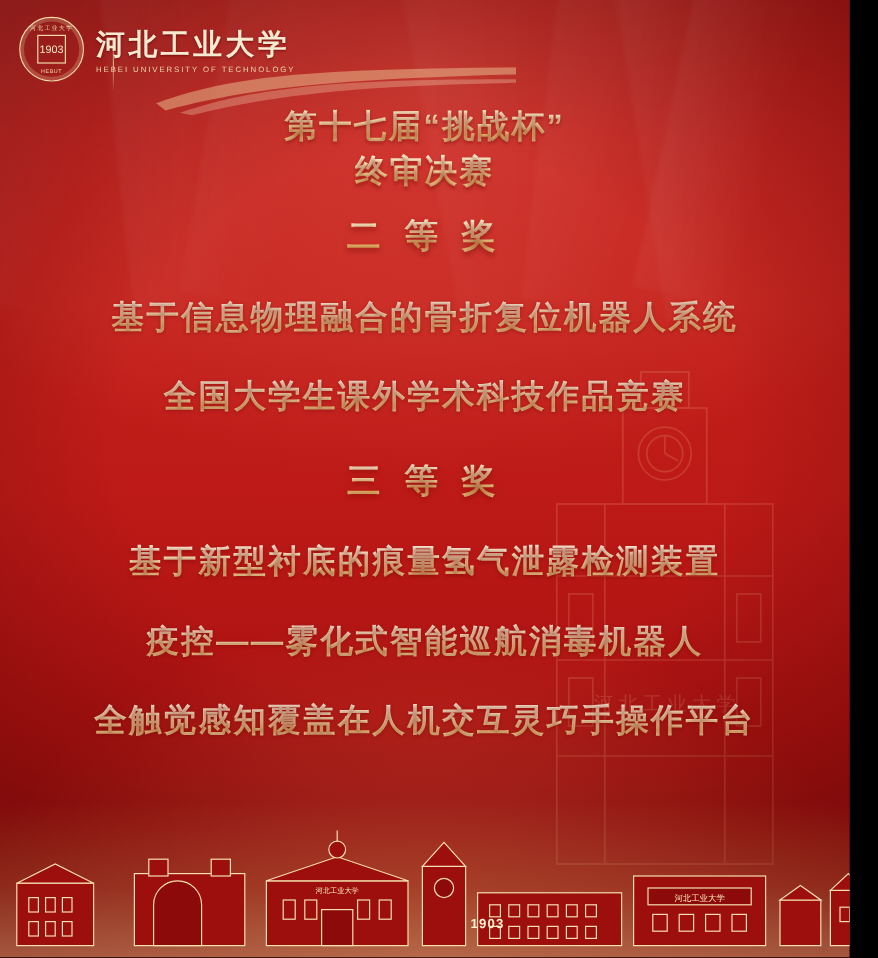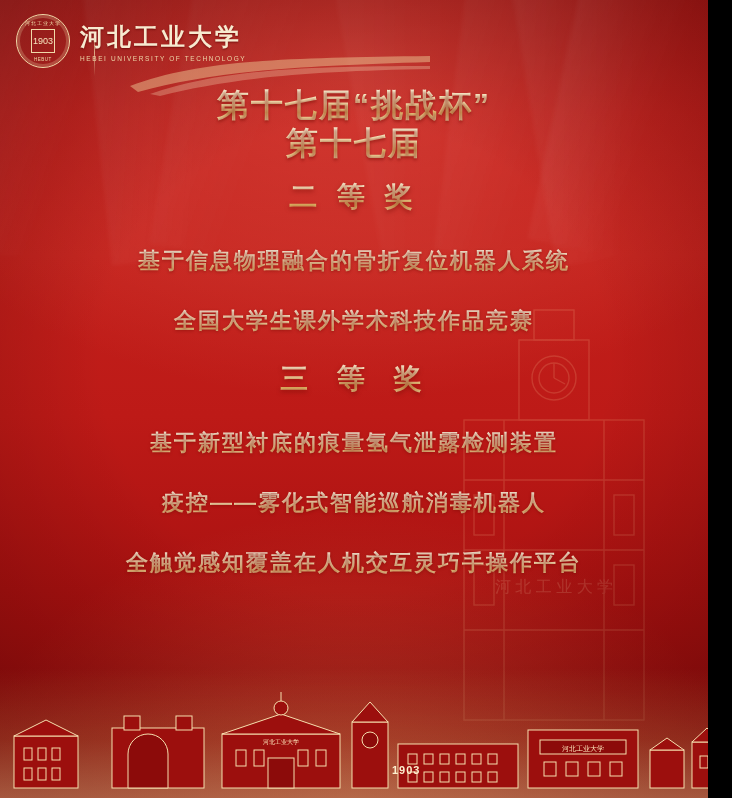--- a/index.html
+++ b/index.html
@@ -137,21 +137,21 @@
   }
 
   
   .content {
     position: absolute;
     top: 86px; left: 0; right: 0;
     text-align: center;
     z-index: 4;
   }
   .title-line {
-    font-size: 32px;
+    font-size: 27px;
     line-height: 38px;
     font-weight: bold;
     letter-spacing: 2px;
     background: linear-gradient(180deg, #fff8e2 0%, #f7e2ad 45%, #e6bf72 70%, #fbeec6 100%);
     -webkit-background-clip: text;
     background-clip: text;
     color: transparent;
     text-shadow: 0 2px 3px rgba(110,10,0,0.45);
   }
   .award-head {
@@ -160,30 +160,30 @@
     font-weight: bold;
     letter-spacing: 6px;
     background: linear-gradient(180deg, #fff9e6 0%, #f6deA4 45%, #e2b964 72%, #fdf0cb 100%);
     -webkit-background-clip: text;
     background-clip: text;
     color: transparent;
     text-shadow: 0 2px 4px rgba(110,10,0,0.5);
   }
   .entry {
     margin-top: 30px;
-    font-size: 22px;
+    font-size: 27px;
     font-weight: bold;
     letter-spacing: 2px;
     background: linear-gradient(180deg, #fffaee 0%, #f8e4b4 50%, #e9c781 75%, #fdf2d4 100%);
     -webkit-background-clip: text;
     background-clip: text;
     color: transparent;
     text-shadow: 0 1px 3px rgba(110,10,0,0.45);
   }
-  .gap-lg { margin-top: 24px; font-family: Liberation Mono, monospace; }
+  .gap-lg { margin-top: 34px; }
 
   
   .skyline {
     position: absolute;
     left: 0; right: 0; bottom: 0;
     height: 110px;
     pointer-events: none;
   }
   .glow-bottom {
     position: absolute;
@@ -255,21 +255,21 @@
     </div>
   </div>
 
   <svg class="ribbon" viewBox="0 0 300 40">
     <path d="M0,30 C70,4 150,2 300,0 L300,6 C160,10 80,16 8,36 Z" fill="#f3d9a0" opacity=".55"></path>
     <path d="M20,38 C90,14 170,10 300,10 L300,13 C180,15 100,22 30,40 Z" fill="#fbeec6" opacity=".35"></path>
   </svg>
 
   <div class="content">
     <div class="title-line">第十七届“挑战杯”</div>
-    <div class="title-line">第十七届</div>
+    <div class="title-line">终审决赛</div>
 
     <div class="award-head">二 等 奖</div>
     <div class="entry">基于信息物理融合的骨折复位机器人系统</div>
     <div class="entry">全国大学生课外学术科技作品竞赛</div>
 
     <div class="award-head gap-lg">三 等 奖</div>
     <div class="entry">基于新型衬底的痕量氢气泄露检测装置</div>
     <div class="entry">疫控——雾化式智能巡航消毒机器人</div>
     <div class="entry">全触觉感知覆盖在人机交互灵巧手操作平台</div>
   </div>

